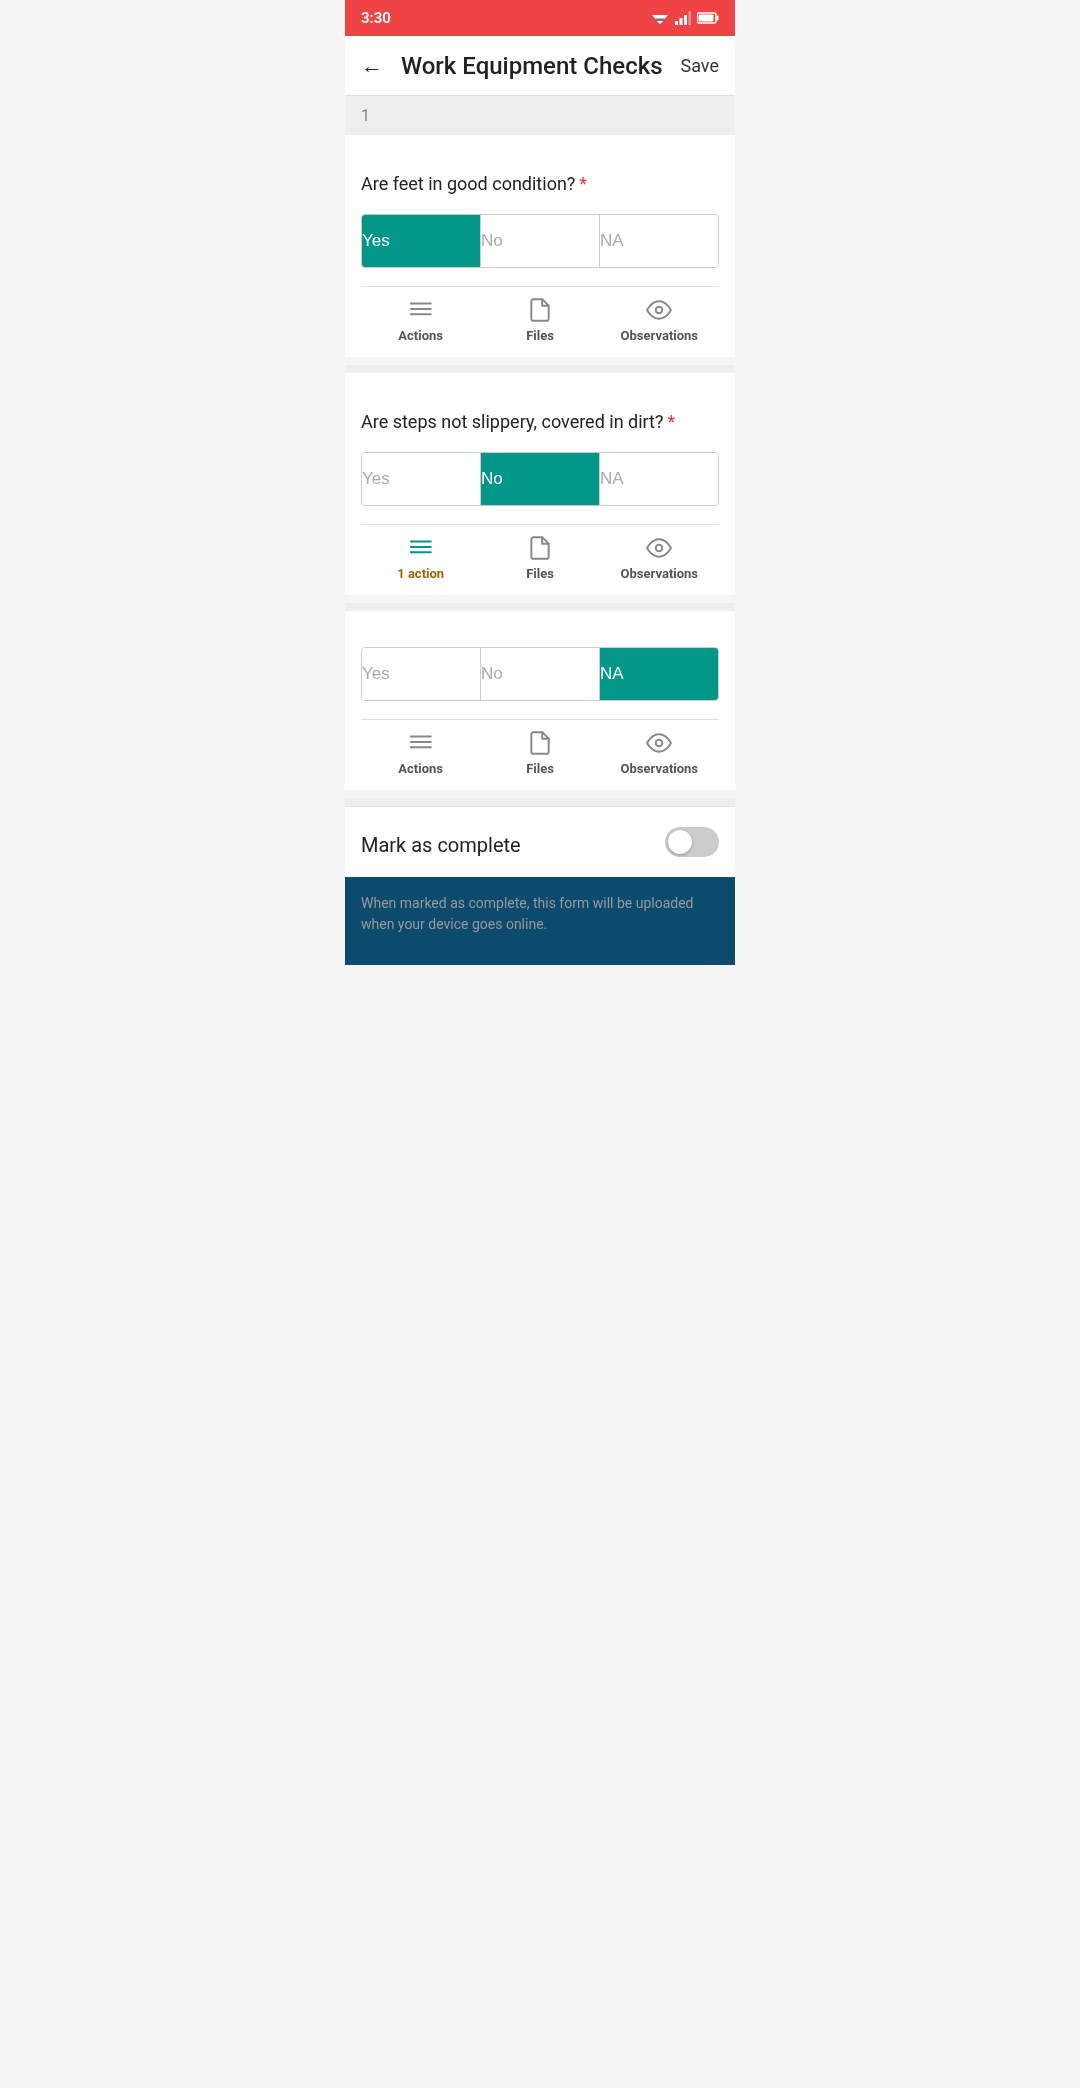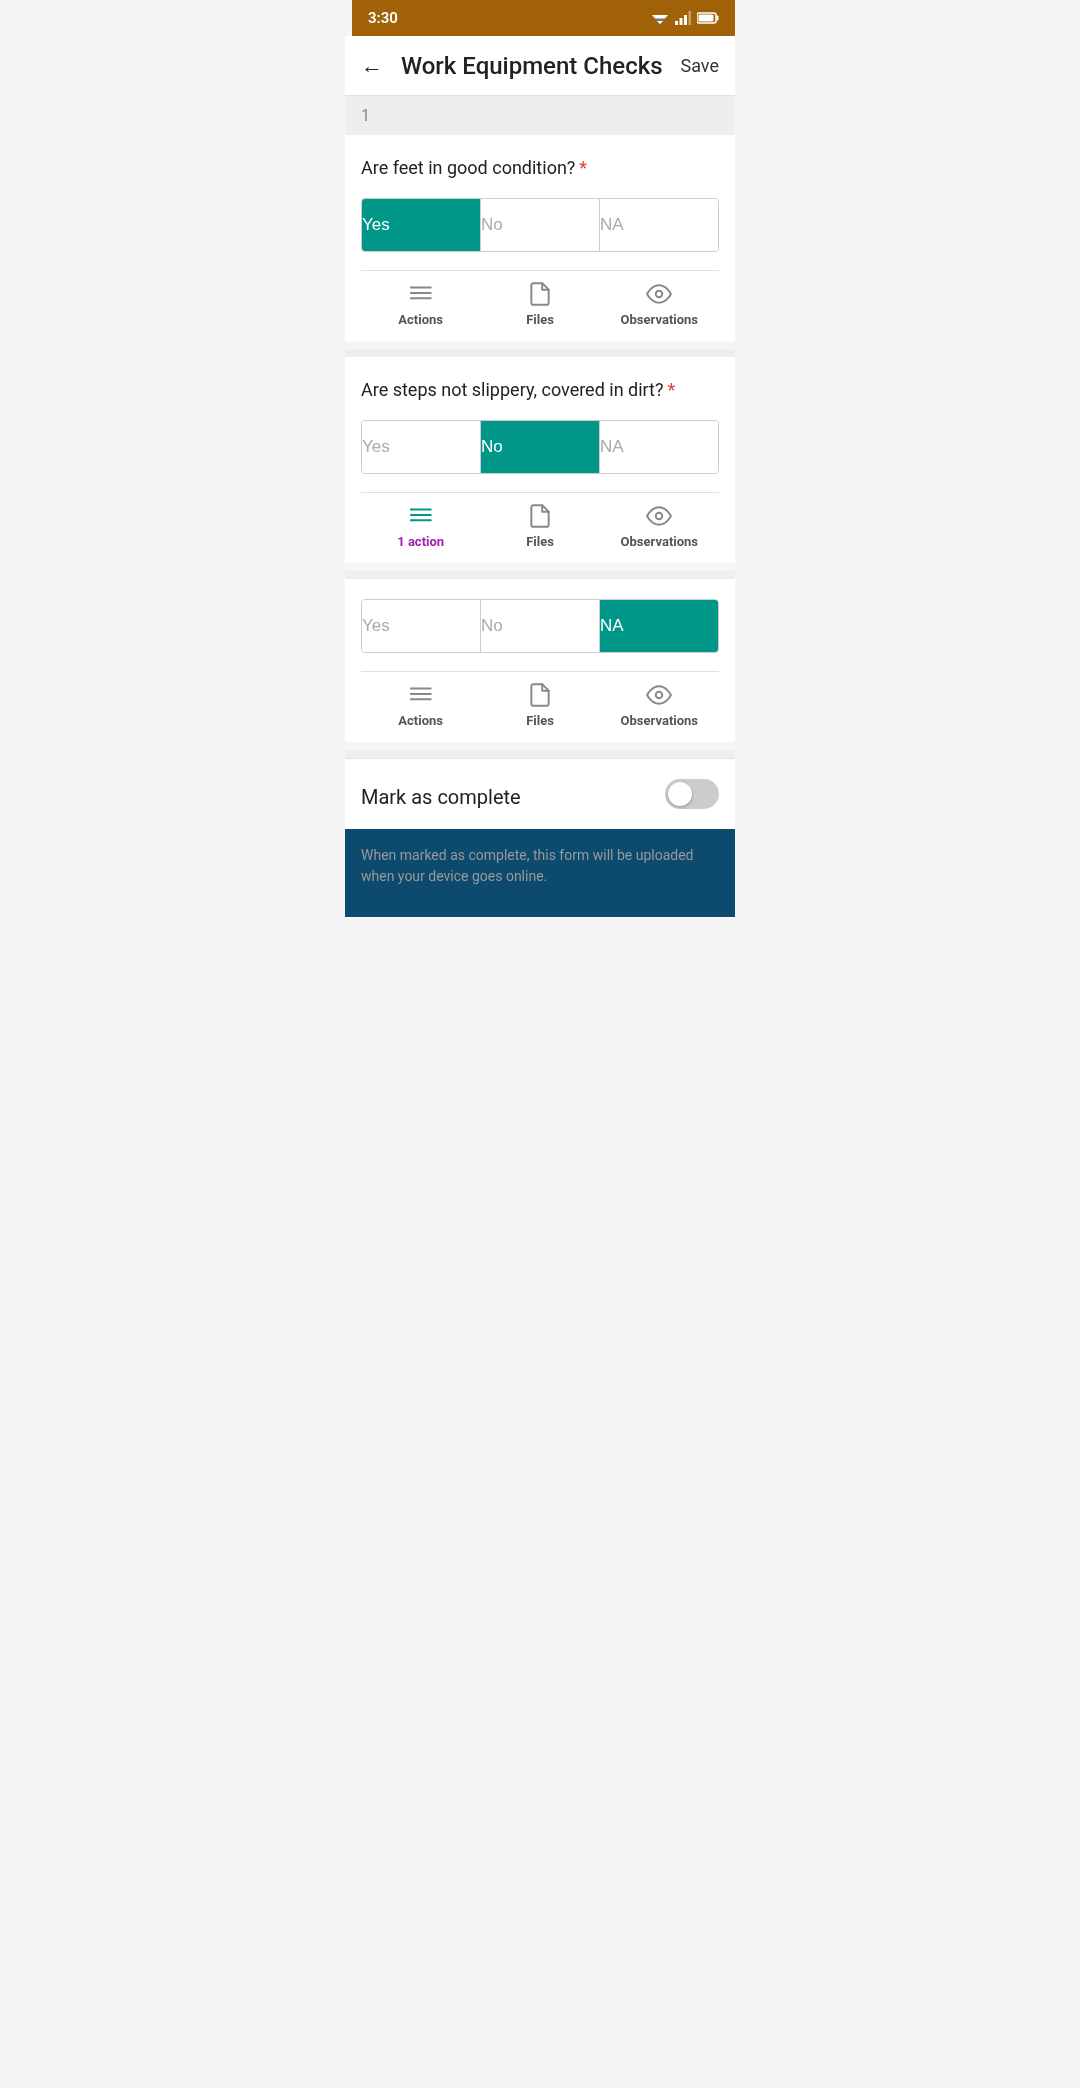--- a/index.html
+++ b/index.html
@@ -8,28 +8,27 @@
     body {
       font-family: 'Roboto', Arial, sans-serif;
       background: #f5f5f5;
       width: 390px;
       margin: 0 auto;
       min-height: 100vh;
     }
 
     
     .status-bar {
-      background: #a16207;
+      background: #ef4444;
       color: white;
       display: flex;
       align-items: center;
       justify-content: space-between;
       padding: 6px 16px;
       height: 36px;
-      margin-left: 7px;
     }
     .status-time {
       font-size: 15px;
       font-weight: 600;
     }
     .status-icons {
       display: flex;
       align-items: center;
       gap: 6px;
     }
@@ -71,21 +70,21 @@
     .section-header {
       background: #eeeeee;
       padding: 10px 16px;
       font-size: 16px;
       color: #888;
     }
 
     
     .question-card {
       background: white;
-      padding: 20px 16px 0 16px;
+      padding: 36px 16px 0 16px;
       margin-bottom: 8px;
     }
 
     .question-text {
       font-size: 18px;
       color: #222;
       margin-bottom: 18px;
       line-height: 1.4;
     }
     .question-text .required {
@@ -145,21 +144,21 @@
       font-size: 13px;
       color: #555;
     }
     .action-item.has-action svg path,
     .action-item.has-action svg rect,
     .action-item.has-action svg line,
     .action-item.has-action svg polyline {
       stroke: #009688;
     }
     .action-item.has-action .action-label {
-      color: #a21caf;
+      color: #a16207;
     }
 
     
     .card-divider {
       height: 8px;
       background: #eeeeee;
     }
 
     
     .complete-section {

